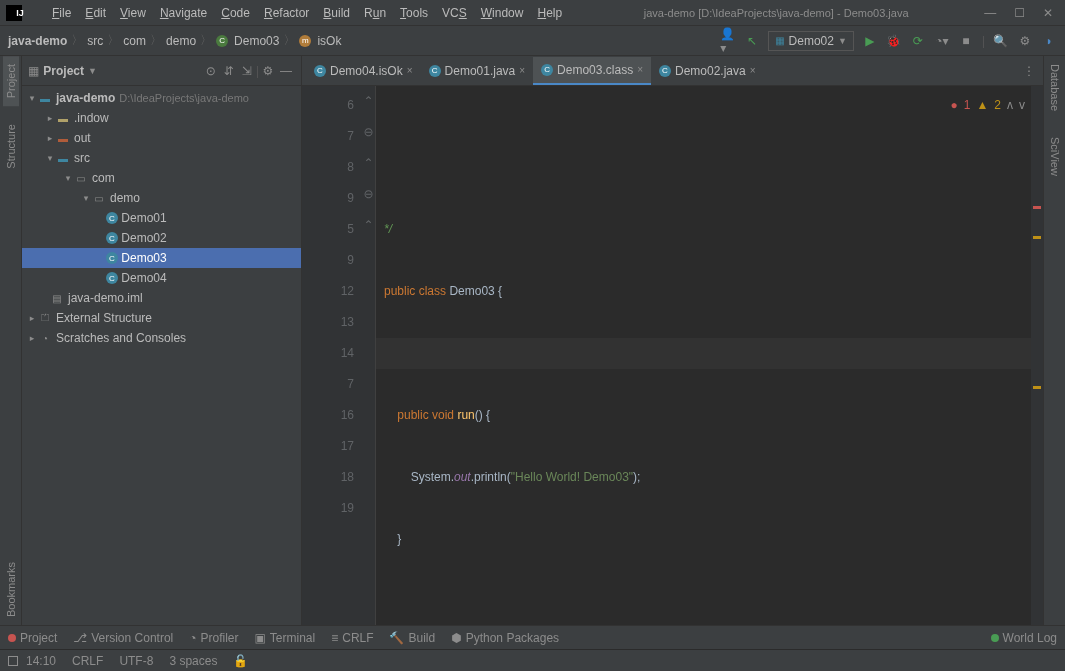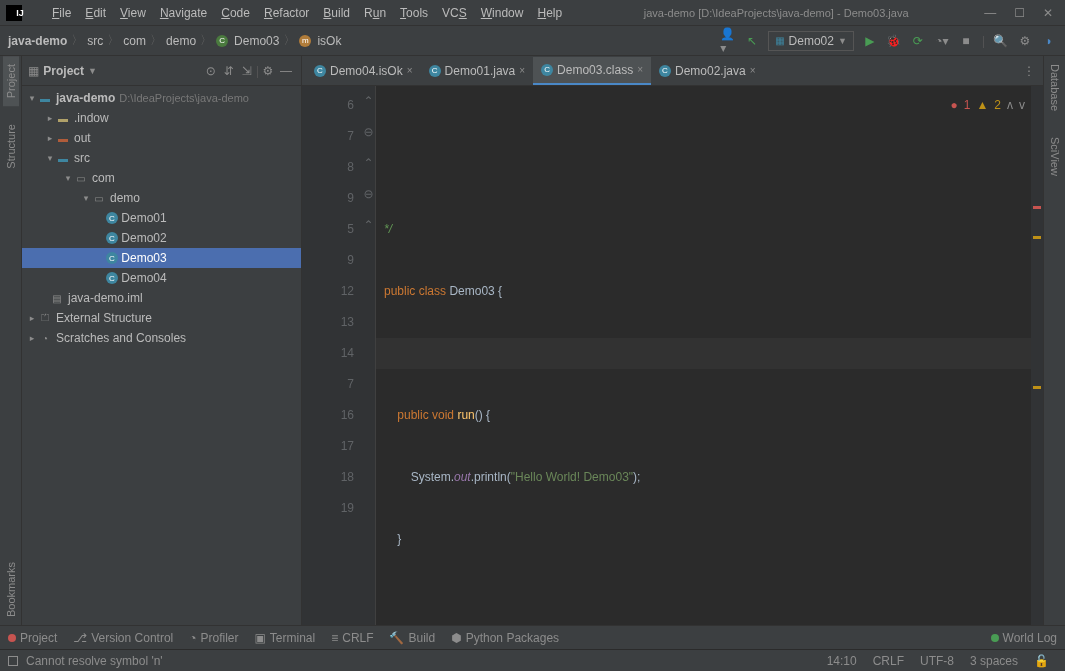--- a/index.html
+++ b/index.html
@@ -351,19 +351,18 @@
     </div>
   <div class="spacer"></div>
   <div class="item">
       <span class="dot-green"></span>
       <span>World Log</span>
     </div>
 </div>
 
 <div class="status-bar">
   <span class="sq-icon"></span>
-  <span class="msg" style="margin-left:8px">Cannot resolve symbol 'n'</span>
   <span class="cell">14:10</span>
   <span class="cell">CRLF</span>
   <span class="cell">UTF-8</span>
   <span class="cell">3 spaces</span>
   <span class="cell">🔓</span>
 </div>
 
 </body></html>

